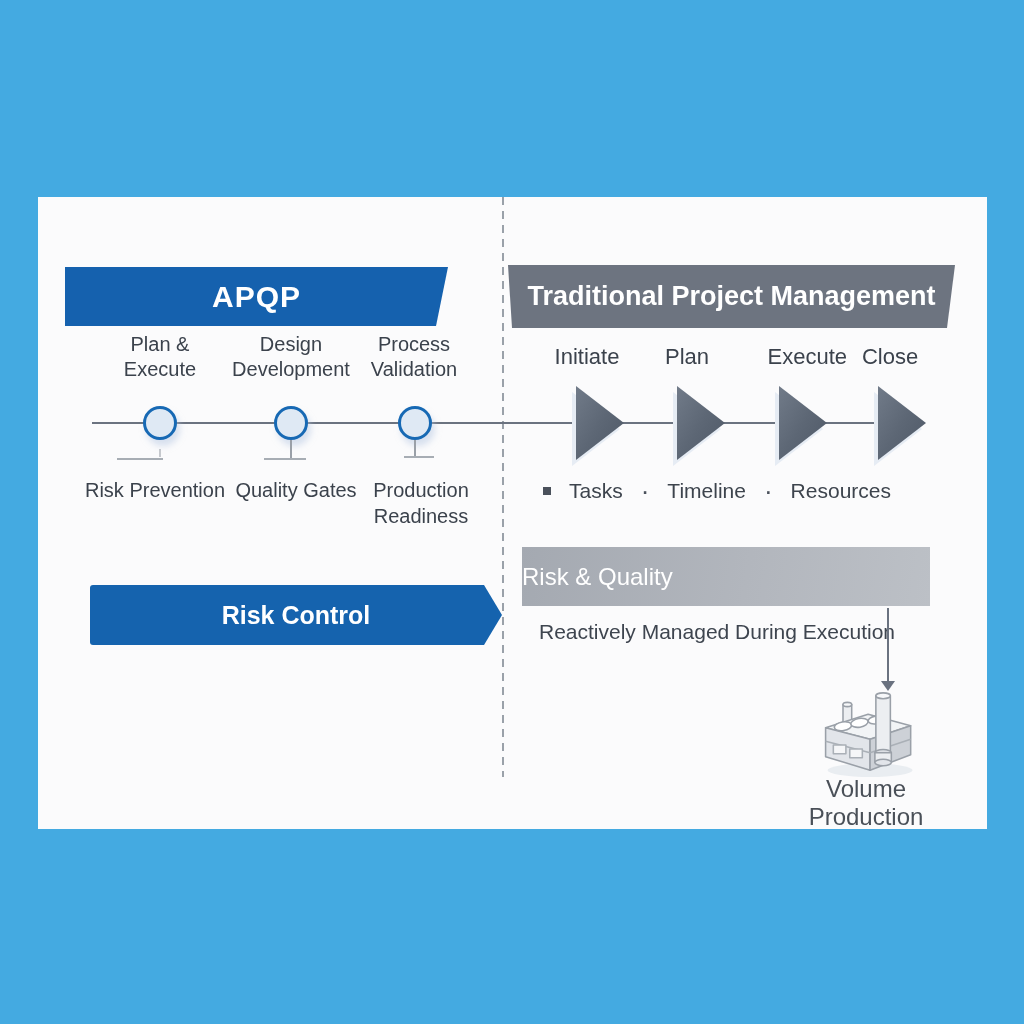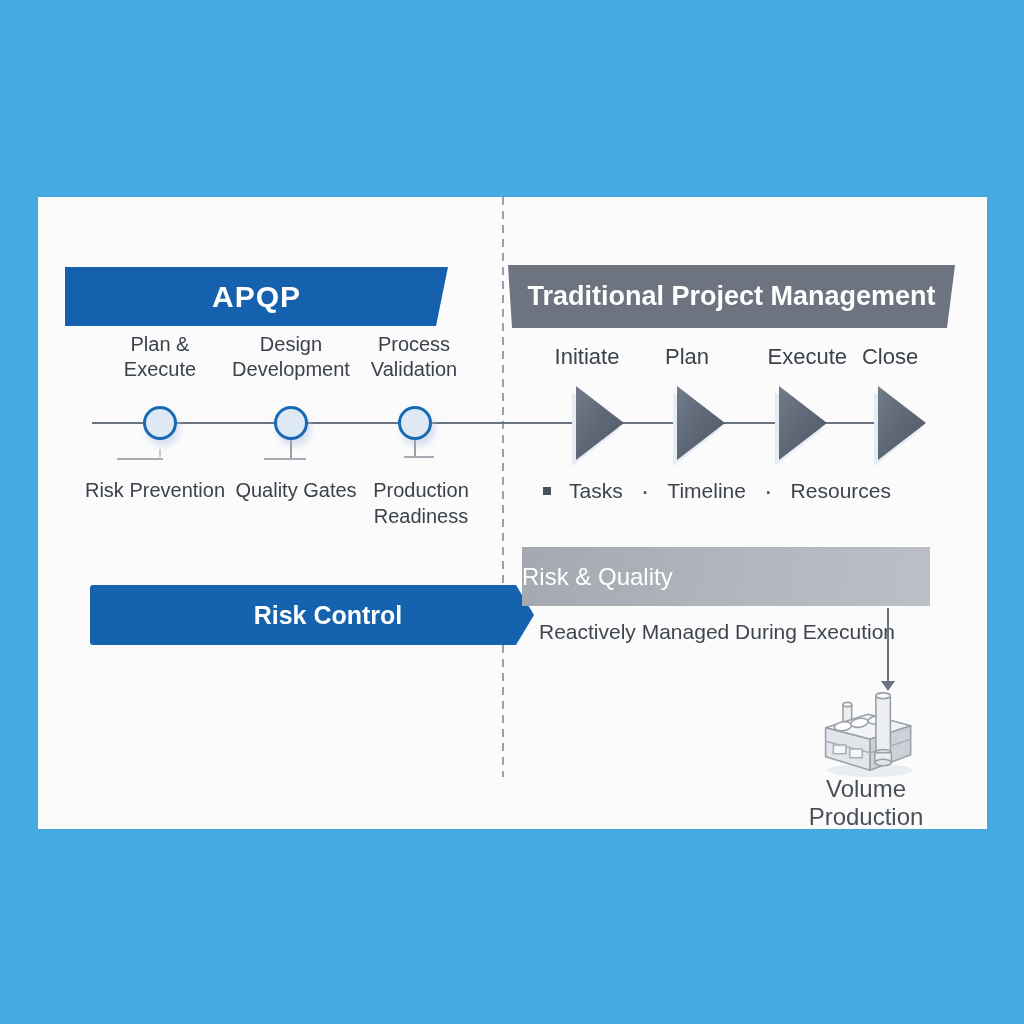--- a/index.html
+++ b/index.html
@@ -24,21 +24,21 @@
     font-size:30px;letter-spacing:1px;
   }
   .banner-trad{
     left:470px;top:30px;width:447px;height:63px;background:#6d7480;
     clip-path:polygon(0 0,100% 0,calc(100% - 8px) 100%,4px 100%);
     font-size:27px;
   }
   .banner-risk-control{
     left:52px;top:350px;width:412px;height:60px;background:#1563ae;
     clip-path:polygon(0 0,calc(100% - 18px) 0,100% 50%,calc(100% - 18px) 100%,0 100%);
-    font-size:25px;border-radius:3px;padding-left:32px;
+    font-size:25px;border-radius:3px;
   }
   .banner-risk-quality{
     left:484px;top:350px;width:408px;height:59px;
     background:linear-gradient(100deg,#a4a9b1 0%,#b2b6bd 55%,#bcc0c6 100%);
     display:flex;align-items:center;color:#fff;font-size:24px;font-weight:400;
     box-sizing:border-box;
   }
   
   .lbl{color:#3b424c;text-align:center;}
   .milestone{width:150px;top:135px;font-size:20px;line-height:25px;}

